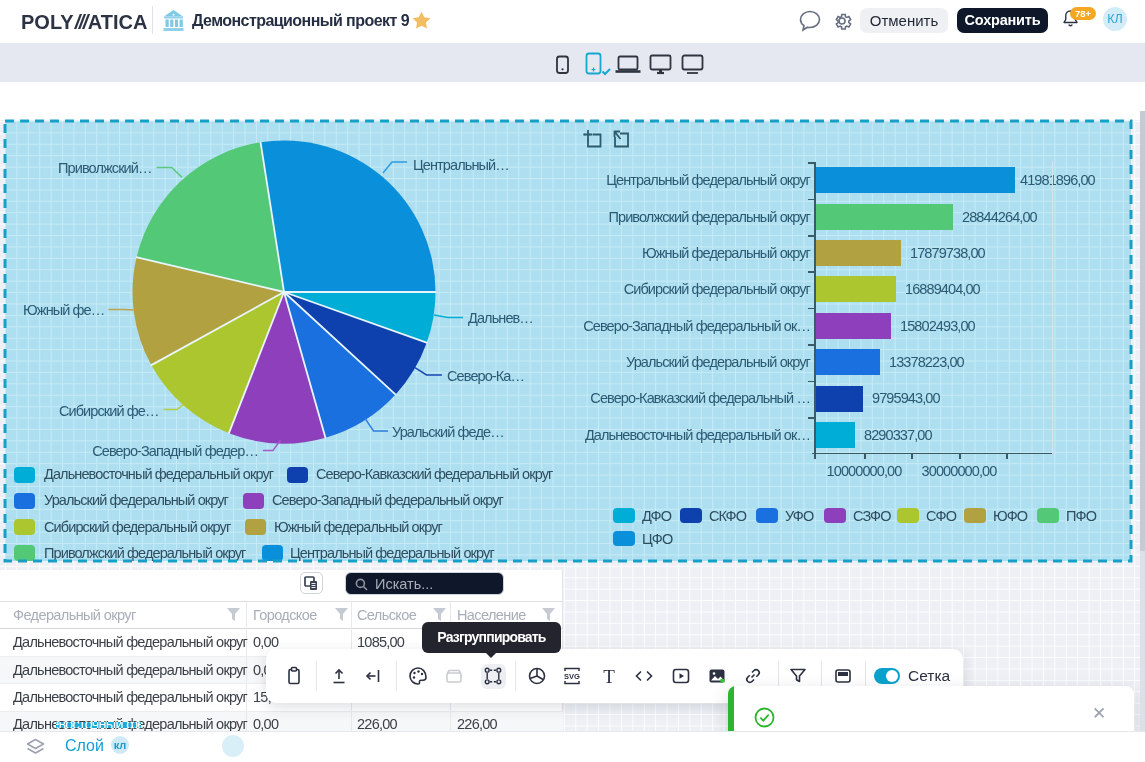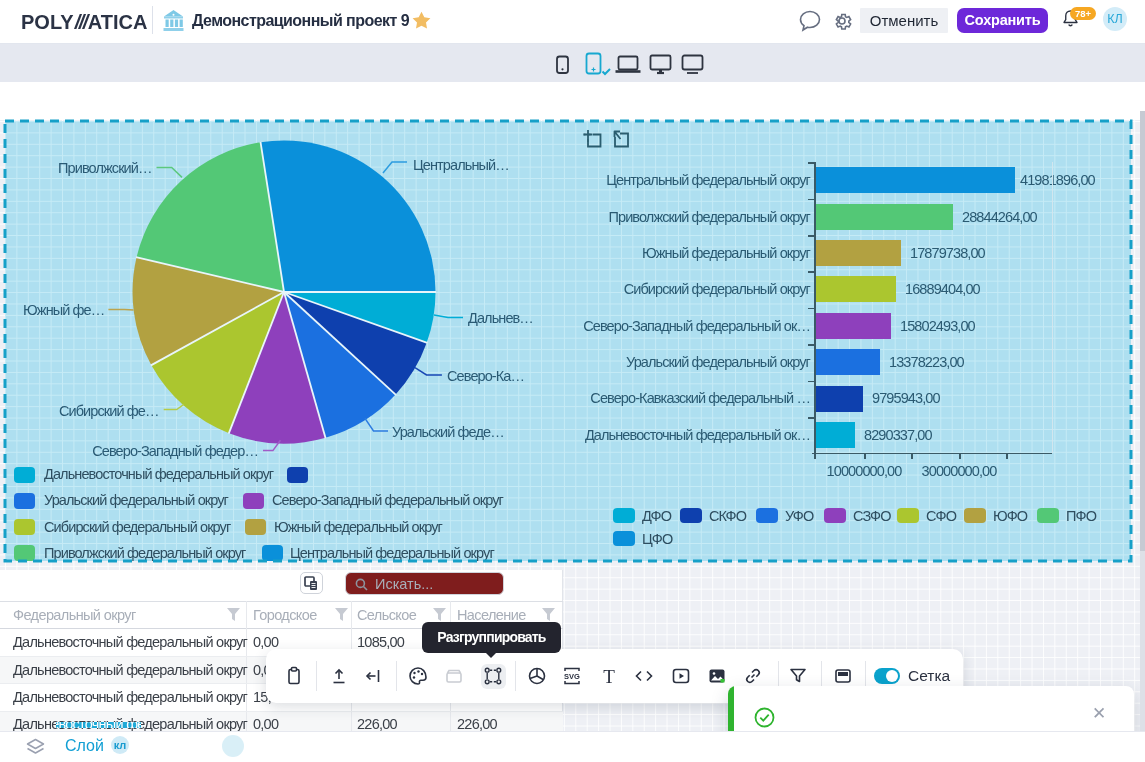--- a/index.html
+++ b/index.html
@@ -85,22 +85,22 @@
       </svg></div>
   <div id="hdricons" class="abs" style="left:798px;top:9px">
     <svg width="70" height="24" viewBox="0 0 70 24" fill="none" stroke="#666e80" stroke-width="1.6">
       <path d="M12 2.5c-5.2 0-9.5 3.6-9.5 8 0 2.5 1.4 4.7 3.5 6.2l-1 4.3 4.5-2.8c.8.2 1.6.3 2.5.3 5.2 0 9.5-3.6 9.5-8s-4.3-8-9.5-8Z"></path>
       <g transform="translate(34,1)">
         <circle cx="10" cy="11" r="3"></circle>
         <path d="M16.8 12.5c.05-.5.05-1 0-1.5l1.8-1.4-1.7-3-2.1.85a6 6 0 0 0-1.3-.75L13.2 4.5h-3.4l-.3 2.2c-.45.2-.9.45-1.3.75l-2.1-.85-1.7 3 1.8 1.4c-.05.5-.05 1 0 1.5l-1.8 1.4 1.7 3 2.1-.85c.4.3.85.55 1.3.75l.3 2.2h3.4l.3-2.2c.45-.2.9-.45 1.3-.75l2.1.85 1.7-3Z"></path>
       </g>
     </svg>
   </div>
-  <div class="abs" style="left:860px;top:8px;width:88px;height:25px;background:#eef0f4;border-radius:1px;text-align:center;line-height:25px;font-size:15px;color:#1f2633">Отменить</div>
-  <div class="abs" style="left:957px;top:8px;width:91px;height:25px;background:#6d28d9;border-radius:7px;text-align:center;line-height:25px;font-size:14.5px;letter-spacing:-0.2px;font-weight:bold;color:#fff">Сохранить</div>
+  <div class="abs" style="left:860px;top:8px;width:88px;height:25px;background:#eef0f4;border-radius:7px;text-align:center;line-height:25px;font-size:15px;color:#1f2633">Отменить</div>
+  <div class="abs" style="left:957px;top:8px;width:91px;height:25px;background:#0f172a;border-radius:7px;text-align:center;line-height:25px;font-size:14.5px;letter-spacing:-0.2px;font-weight:bold;color:#fff">Сохранить</div>
   <div id="bell" class="abs" style="left:1061px;top:8px"><svg width="19" height="21" viewBox="0 0 24 26" fill="none" stroke="#2b3140" stroke-width="1.7">
         <path d="M12 3.5c-3.6 0-6 2.6-6 6v5l-2.2 3.5h16.4L18 14.5v-5c0-3.4-2.4-6-6-6Z" stroke-linejoin="round"></path>
         <path d="M9.8 20.5a2.3 2.3 0 0 0 4.4 0"></path>
       </svg></div>
   <div class="abs" style="left:1070px;top:7px;width:26px;height:13px;background:#f6a722;border-radius:7px;color:#fff;font-size:9.5px;font-weight:bold;text-align:center;line-height:13px">78+</div>
   <div class="abs" style="left:1103px;top:7px;width:24px;height:24px;border-radius:50%;background:#d3ecf8;color:#29a8d8;font-size:12.5px;text-align:center;line-height:24px">КЛ</div>
 
   <div id="devbar" class="abs"></div>
   <div id="devicons" class="abs" style="left:550px;top:50px">
     <svg width="160" height="28" viewBox="0 0 160 28" fill="none">
@@ -230,20 +230,21 @@
       <div class="tick" style="left:911px;top:333px;width:1.5px;height:6px"></div>
       <div class="tick" style="left:959px;top:333px;width:1.5px;height:6px"></div>
       <div class="tick" style="left:1006px;top:333px;width:1.5px;height:6px"></div>
       <div class="ct" style="left:864px;top:343px;transform:translateX(-50%)">10000000,00</div>
       <div class="ct" style="left:959px;top:343px;transform:translateX(-50%)">30000000,00</div>
     </div>
     <div id="pielegend" class="abs" style="left:0;top:0;width:580px;height:470px;font-size:14.5px;letter-spacing:-0.9px;color:#2e4e60;white-space:nowrap">
       <div class="sw" style="left:14px;top:346.5px;background:#00add6"></div>
         <div class="abs" style="left:44px;top:346px">Дальневосточный федеральный округ</div>
       <div class="sw" style="left:287px;top:346.5px;background:#0e40ae"></div>
+        <div class="abs" style="left:316px;top:346px">Северо-Кавказский федеральный округ</div>
       <div class="sw" style="left:14px;top:372.5px;background:#1b70e0"></div>
         <div class="abs" style="left:44px;top:372px">Уральский федеральный округ</div>
       <div class="sw" style="left:242.5px;top:372.5px;background:#8e40bc"></div>
         <div class="abs" style="left:272px;top:372px">Северо-Западный федеральный округ</div>
       <div class="sw" style="left:14px;top:399px;background:#abc62f"></div>
         <div class="abs" style="left:44px;top:398.5px">Сибирский федеральный округ</div>
       <div class="sw" style="left:245px;top:399px;background:#b2a141"></div>
         <div class="abs" style="left:274px;top:398.5px">Южный федеральный округ</div>
       <div class="sw" style="left:14px;top:425px;background:#53c876"></div>
         <div class="abs" style="left:44px;top:424.5px">Приволжский федеральный округ</div>
@@ -269,21 +270,21 @@
         <div class="abs" style="left:642px;top:410.5px">ЦФО</div>
     </div>
     <div id="tablepanel" class="abs">
       <div class="abs" style="left:300px;top:2px;width:23px;height:22px;border:1px solid #cfd3da;border-radius:5px;background:#fff">
         <svg width="15" height="15" style="margin:3px 0 0 3px" viewBox="0 0 15 15">
             <rect x="1" y="1" width="9" height="9" rx="1" fill="none" stroke="#3a4150" stroke-width="1.7"></rect>
             <rect x="6" y="5" width="7" height="9" rx="1" fill="#3a4150"></rect>
             <path d="M7.5 7.5h4M7.5 9.5h4M7.5 11.5h4" stroke="#fff" stroke-width="0.9"></path>
           </svg>
       </div>
-      <div class="abs" style="left:345px;top:2px;width:159px;height:23px;border:1px solid #cfd3da;border-radius:6px;background:#7f1d1d">
+      <div class="abs" style="left:345px;top:2px;width:159px;height:23px;border:1px solid #cfd3da;border-radius:6px;background:#0f172a">
         <svg width="13" height="13" style="position:absolute;left:9px;top:5px" viewBox="0 0 13 13">
             <circle cx="5.4" cy="5.4" r="4" fill="none" stroke="#8d939e" stroke-width="1.6"></circle>
             <path d="M8.5 8.5 L12 12" stroke="#8d939e" stroke-width="1.6"></path>
           </svg>
         <div class="abs" style="left:29px;top:3px;font-size:14.5px;color:#a8aeb8">Искать...</div>
       </div>
       <div class="hline" style="left:0;top:31px;width:563px;background:#dcdfe5"></div>
       <div class="hline" style="left:0;top:58px;width:563px;background:#d5d8df"></div>
       <div class="hd" style="left:13px;top:37px">Федеральный округ</div>
       <div class="hd" style="left:253px;top:37px">Городское</div>

